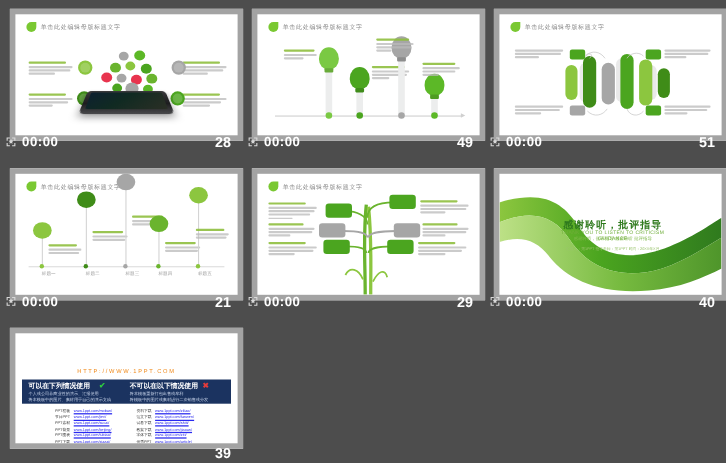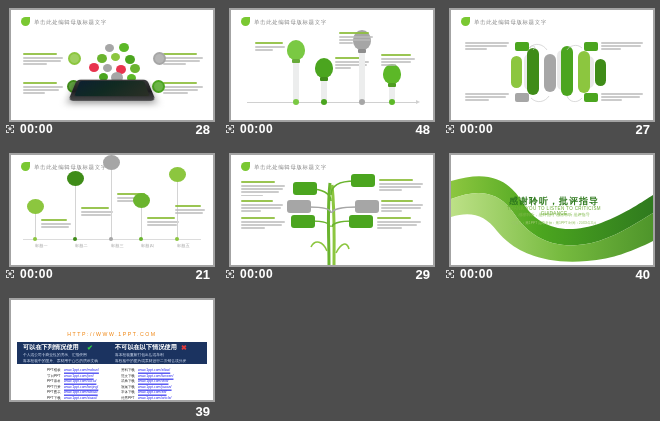--- a/index.html
+++ b/index.html
@@ -10,21 +10,21 @@
   }
   .grid{
     position:relative;width:660px;height:421px;
     display:grid;
     grid-template-columns:220px 220px 220px;
     grid-template-rows:145px 145px 131px;
   }
   .cell{position:relative;box-sizing:border-box;}
   .slide{
     position:absolute;left:9px;top:8px;width:202px;height:110px;
-    background:#ffffff;border:2px solid #a3a3a3;overflow:hidden;
+    background:#ffffff;border:5px solid #a3a3a3;overflow:hidden;
   }
   .footer{
     position:absolute;left:0;top:120px;width:220px;height:18px;
     color:#fff;font-weight:bold;font-size:12px;
   }
   .ftime{position:absolute;left:20px;top:2px;letter-spacing:.5px;}
   .ficon{position:absolute;left:4px;top:3px;width:12px;height:12px;}
   .fnum{position:absolute;right:10px;top:2px;font-size:13px;}
   .cell.last .slide{height:100px;}
   .cell.last .footer{top:112px;}
@@ -245,21 +245,21 @@
         <span class="blurline" style="width:30px;"></span>
         <span class="blurline" style="width:15px;"></span>
       </div>
     </div>
     <div class="footer">
       <svg class="ficon" viewBox="0 0 12 12">
         <path d="M2 2h3v1H3v2H2z M10 2v3H9V3H7V2z M2 7h1v2h2v1H2z M10 7v3H7V9h2V7z" fill="#d9d9d9"></path>
         <path d="M6 3.4l.7 1.4 1.5.2-1.1 1.1.3 1.5L6 6.9l-1.4.7.3-1.5L3.8 5l1.5-.2z" fill="#d9d9d9"></path>
       </svg>
       <span class="ftime">00:00</span>
-      <span class="fnum">48</span>
+      <span class="fnum">49</span>
     </div>
   </div>
 
   <div class="cell">
     <div class="slide">
       <div class="s-title">
         <span class="s-bullet leaf"></span>
         <span class="s-titletext">单击此处编辑母版标题文字</span>
       </div>
 
@@ -307,21 +307,21 @@
         <path d="M80 88 C86 94, 94 92, 98 86" stroke="#c9c9c9" fill="none" stroke-width="0.7"></path>
         <path d="M131 88 C126 94, 118 92, 116 86" stroke="#c9c9c9" fill="none" stroke-width="0.7"></path>
       </svg>
     </div>
     <div class="footer">
       <svg class="ficon" viewBox="0 0 12 12">
         <path d="M2 2h3v1H3v2H2z M10 2v3H9V3H7V2z M2 7h1v2h2v1H2z M10 7v3H7V9h2V7z" fill="#d9d9d9"></path>
         <path d="M6 3.4l.7 1.4 1.5.2-1.1 1.1.3 1.5L6 6.9l-1.4.7.3-1.5L3.8 5l1.5-.2z" fill="#d9d9d9"></path>
       </svg>
       <span class="ftime">00:00</span>
-      <span class="fnum">27</span>
+      <span class="fnum">51</span>
     </div>
   </div>
 
   <div class="cell">
     <div class="slide">
       <div class="s-title">
         <span class="s-bullet leaf"></span>
         <span class="s-titletext">单击此处编辑母版标题文字</span>
       </div>
 

